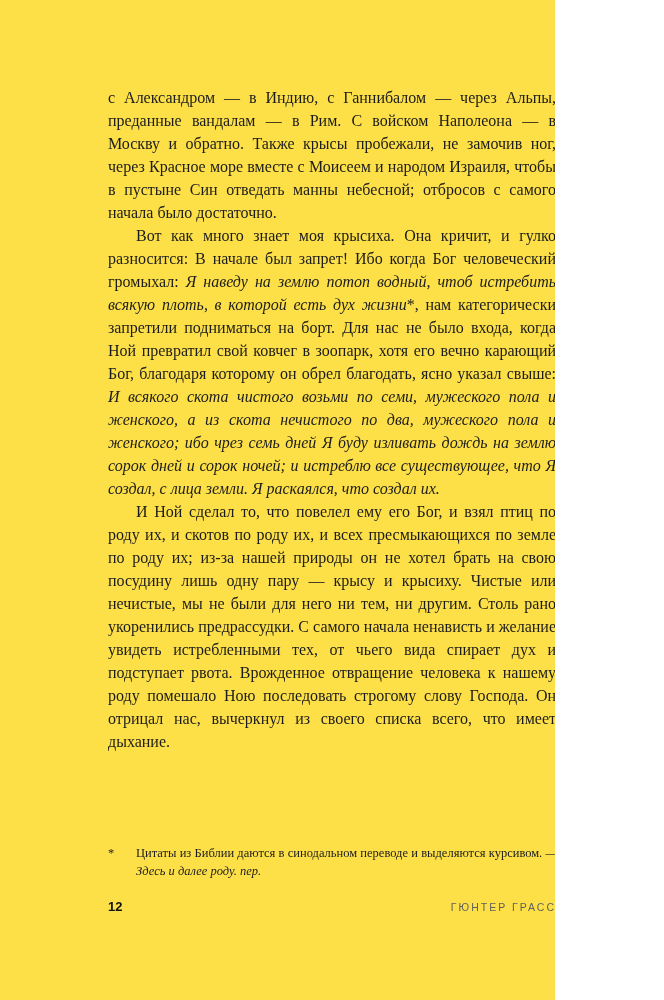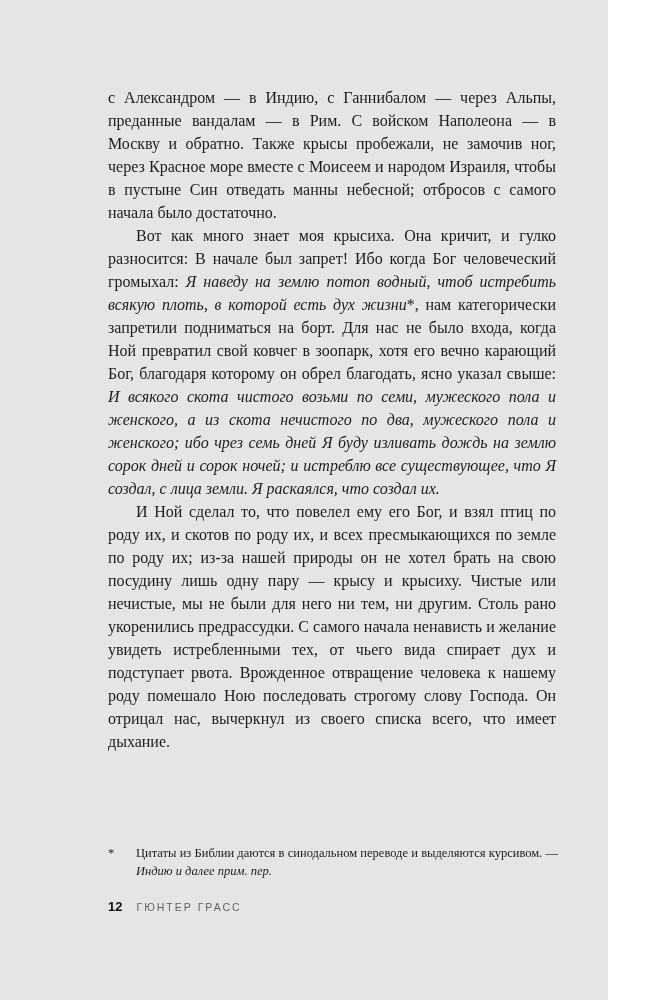--- a/index.html
+++ b/index.html
@@ -2,23 +2,23 @@
 <html lang="ru"><head>
 <meta charset="utf-8">
 <style>
   html, body {
     margin: 0;
     padding: 0;
     background: #ffffff;
   }
   .page {
     position: relative;
-    width: 608px;
+    width: 555px;
     height: 1000px;
-    background: #e5e5e5;
+    background: #fde047;
     font-family: "Liberation Serif", serif;
     color: #1c1c1c;
     overflow: hidden;
   }
   .text-block {
     position: absolute;
     left: 108px;
     top: 86px;
     width: 448px;
     font-size: 16px;
@@ -49,21 +49,21 @@
   }
   .fn-text {
     flex: 1 1 auto;
   }
   .footer {
     position: absolute;
     left: 108px;
     top: 899px;
     width: 448px;
     display: flex;
-    justify-content: flex-start;
+    justify-content: space-between;
     align-items: baseline;
   }
   .page-number {
     font-family: "Liberation Sans", sans-serif;
     font-size: 13px;
     font-weight: bold;
     color: #111111;
   }
   .running-title {
     font-family: "Liberation Sans", sans-serif;
@@ -85,21 +85,21 @@
 
     <p class="para indent"><span>Вот как много знает моя крысиха. Она кричит, и гулко разносится: В начале был запрет! Ибо когда Бог человеческий громыхал: </span><em>Я наведу на землю потоп водный, чтоб истребить всякую плоть, в которой есть дух жизни</em><span>*, нам категорически запретили подниматься на борт. Для нас не было входа, когда Ной превратил свой ковчег в зоопарк, хотя его вечно карающий Бог, благодаря которому он обрел благодать, ясно указал свыше: </span><em>И всякого скота чистого возьми по семи, мужеского пола и женского, а из скота нечистого по два, мужеского пола и женского; ибо чрез семь дней Я буду изливать дождь на землю сорок дней и сорок ночей; и истреблю все существующее, что Я создал, с лица земли. Я раскаялся, что создал их.</em></p>
 
     <p class="para indent"><span>И Ной сделал то, что повелел ему его Бог, и взял птиц по роду их, и скотов по роду их, и всех пресмыкающихся по земле по роду их; из-за нашей природы он не хотел брать на свою посудину лишь одну пару — крысу и крысиху. Чистые или нечистые, мы не были для него ни тем, ни другим. Столь рано укоренились предрассудки. С самого начала ненависть и желание увидеть истребленными тех, от чьего вида спирает дух и подступает рвота. Врожденное отвращение человека к нашему роду помешало Ною последовать строгому слову Господа. Он отрицал нас, вычеркнул из своего списка всего, что имеет дыхание.</span></p>
 
 
   </div>
 
   <div class="footnote-block">
     <span class="fn-marker">*</span>
-    <span class="fn-text"><span>Цитаты из Библии даются в синодальном переводе и выделяются курсивом. — </span><em>Индию и далее прим. пер.</em></span>
+    <span class="fn-text"><span>Цитаты из Библии даются в синодальном переводе и выделяются курсивом. — </span><em>Здесь и далее роду. пер.</em></span>
   </div>
 
   <div class="footer">
     <span class="page-number">12</span>
     <span class="running-title">ГЮНТЕР ГРАСС</span>
   </div>
 
 </div>
 
 </body></html>

